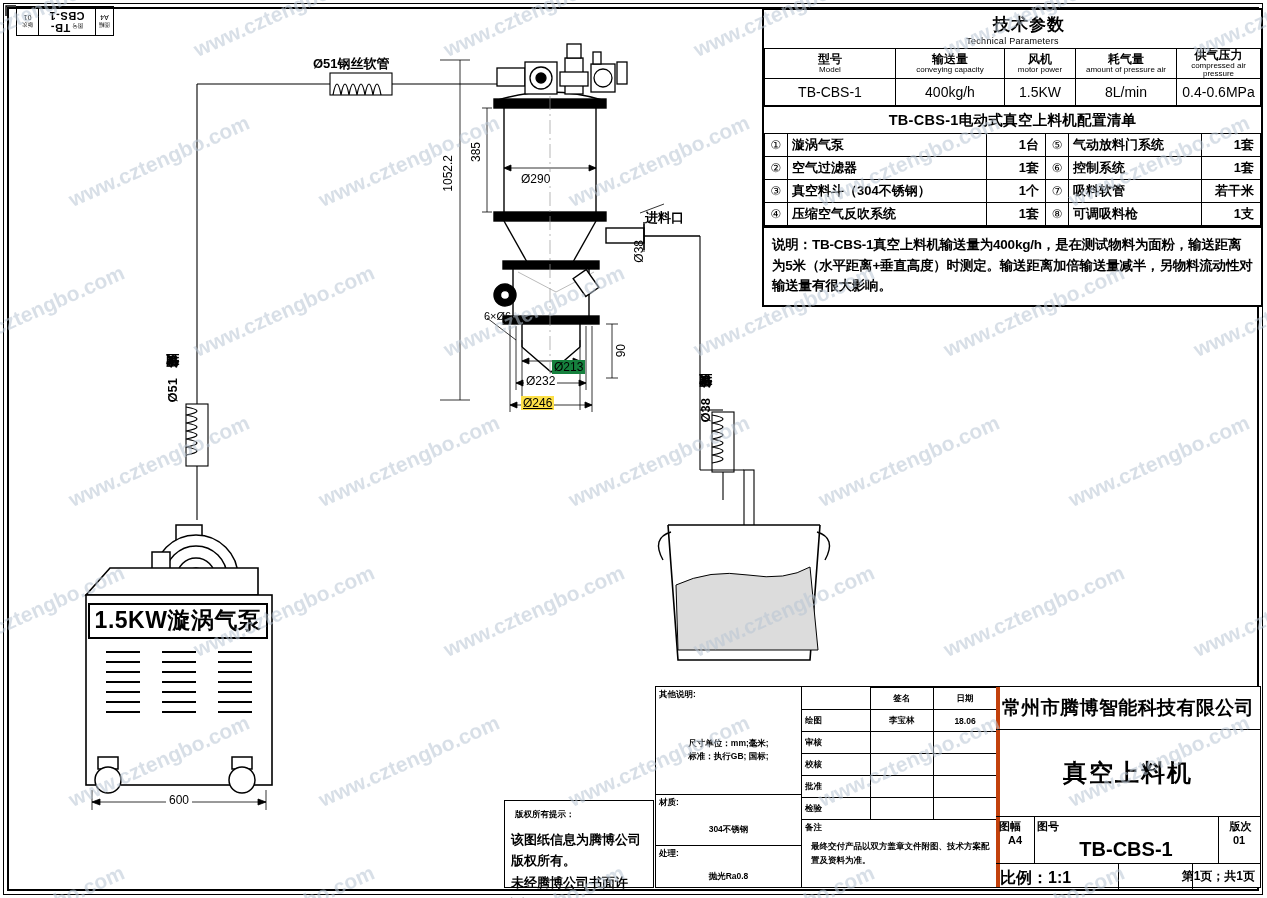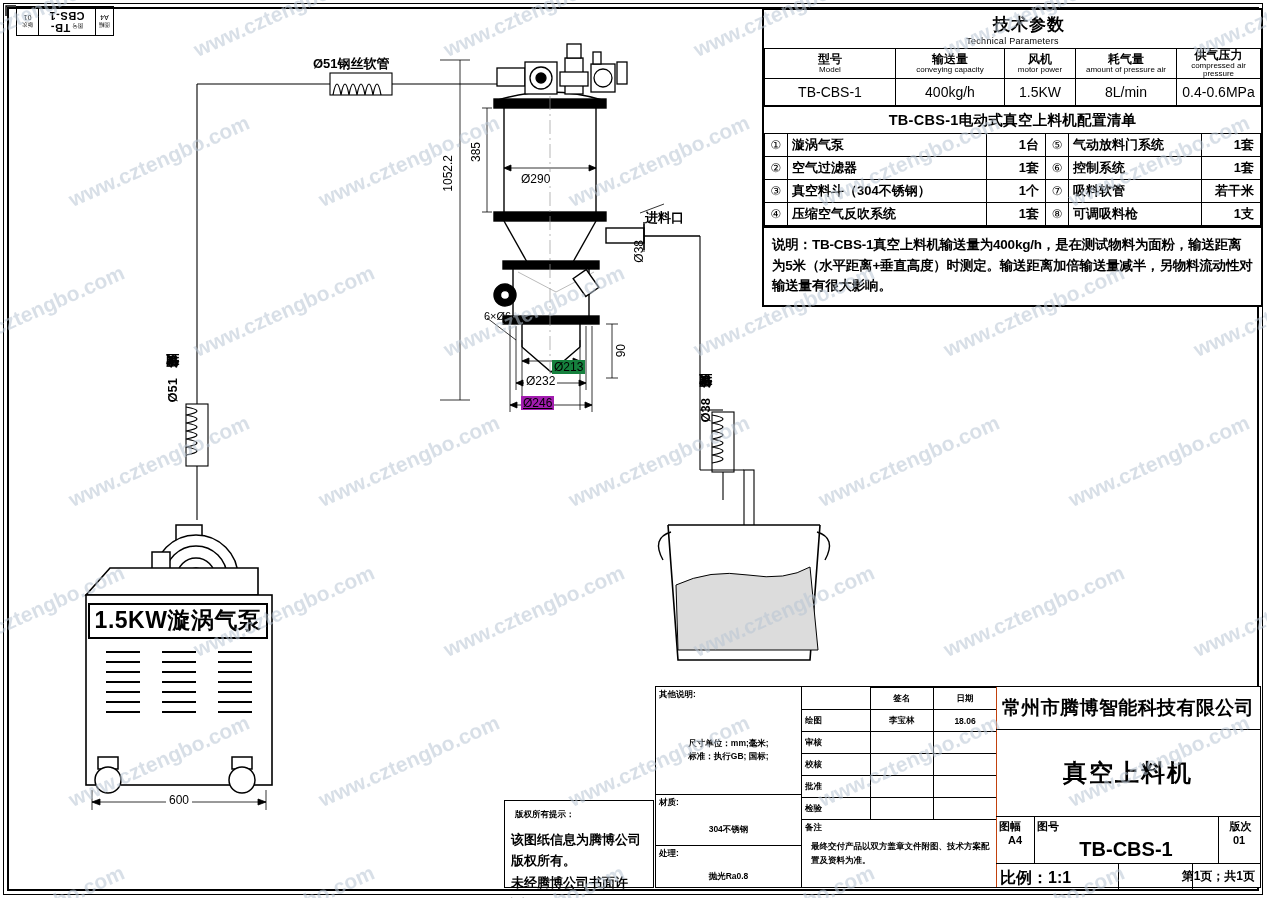--- a/index.html
+++ b/index.html
@@ -42,21 +42,21 @@
   #cfg-table td.nm{text-align:left;padding-left:4px;}
   #cfg-table td.qt{text-align:right;padding-right:6px;width:52px;}
   #note-box{border-top:2px solid #000;padding:7px 8px 9px;font-size:13.5px;
             line-height:1.5;font-weight:bold;letter-spacing:-.2px;}
   
   #title-block{left:655px;top:686px;width:604px;height:200px;border:1px solid #000;background:#fff;}
   #tb-notes{position:absolute;left:0;top:0;width:145px;height:200px;border-right:1px solid #000;}
   .tb-note-sec{border-bottom:1px solid #000;position:relative;}
   .tb-note-sec .hd{font-size:8.5px;font-weight:bold;padding:2px 0 0 3px;}
   .tb-note-sec .bd{font-size:8.5px;font-weight:bold;text-align:center;line-height:1.5;}
-  #tb-sign{position:absolute;left:145px;top:0;width:195px;height:200px;border-right:1px solid #c2410c;}
+  #tb-sign{position:absolute;left:145px;top:0;width:195px;height:200px;border-right:4px solid #c2410c;}
   #tb-sign table{width:195px;}
   #tb-sign td{height:21px;font-size:8.5px;font-weight:bold;}
   #tb-sign td.r{text-align:left;padding-left:4px;width:66px;}
   #tb-sign td.s{width:64px;}
   #tb-sign td.d{width:63px;}
   #tb-remark-head{font-size:8.5px;font-weight:bold;padding:2px 0 0 4px;}
   #tb-remark-body{font-size:8.5px;font-weight:bold;line-height:1.6;padding:6px 6px 0 10px;}
   #tb-main{position:absolute;left:340px;top:0;width:264px;height:200px;}
   #tb-company{height:42px;line-height:42px;text-align:center;font-size:19px;
               font-weight:bold;border-bottom:1px solid #000;letter-spacing:.4px;}
@@ -397,21 +397,21 @@
 <div class="abs lblcn" style="left:645px;top:209px;">进料口</div>
 <div class="abs" id="pump-label">1.5KW漩涡气泵</div>
 
 <div class="abs dimv" style="left:441px;top:155px;">1052.2</div>
 <div class="abs dimv" style="left:469px;top:142px;">385</div>
 <div class="abs dim" style="left:519px;top:172px;background:#fff;padding:0 2px;">Ø290</div>
 <div class="abs dimv" style="left:632px;top:240px;">Ø38</div>
 <div class="abs dim" style="left:484px;top:310px;font-size:11px;">6×Ø6</div>
 <div class="abs dim" style="left:527px;top:360px;background:#15803d;padding:0 2px;margin-left:25px;">Ø213</div>
 <div class="abs dim" style="left:524px;top:374px;background:#fff;padding:0 2px;">Ø232</div>
-<div class="abs dim" style="left:521px;top:396px;background:#a21caf;padding:0 2px;text-decoration:underline;">Ø246</div>
+<div class="abs dim" style="left:521px;top:396px;background:#fde047;padding:0 2px;text-decoration:underline;">Ø246</div>
 <div class="abs dimv" style="left:614px;top:344px;">90</div>
 <div class="abs dim" style="left:166px;top:793px;background:#fff;padding:0 3px;">600</div>
 
 <div class="abs" id="copyright-box">
   <div class="hd">版权所有提示：</div>
   <div class="bd">
     <div>该图纸信息为腾博公司版权所有。</div>
     <div>未经腾博公司书面许可，</div>
     <div>禁止任何部分或整体的复制与传播!</div>
   </div>

